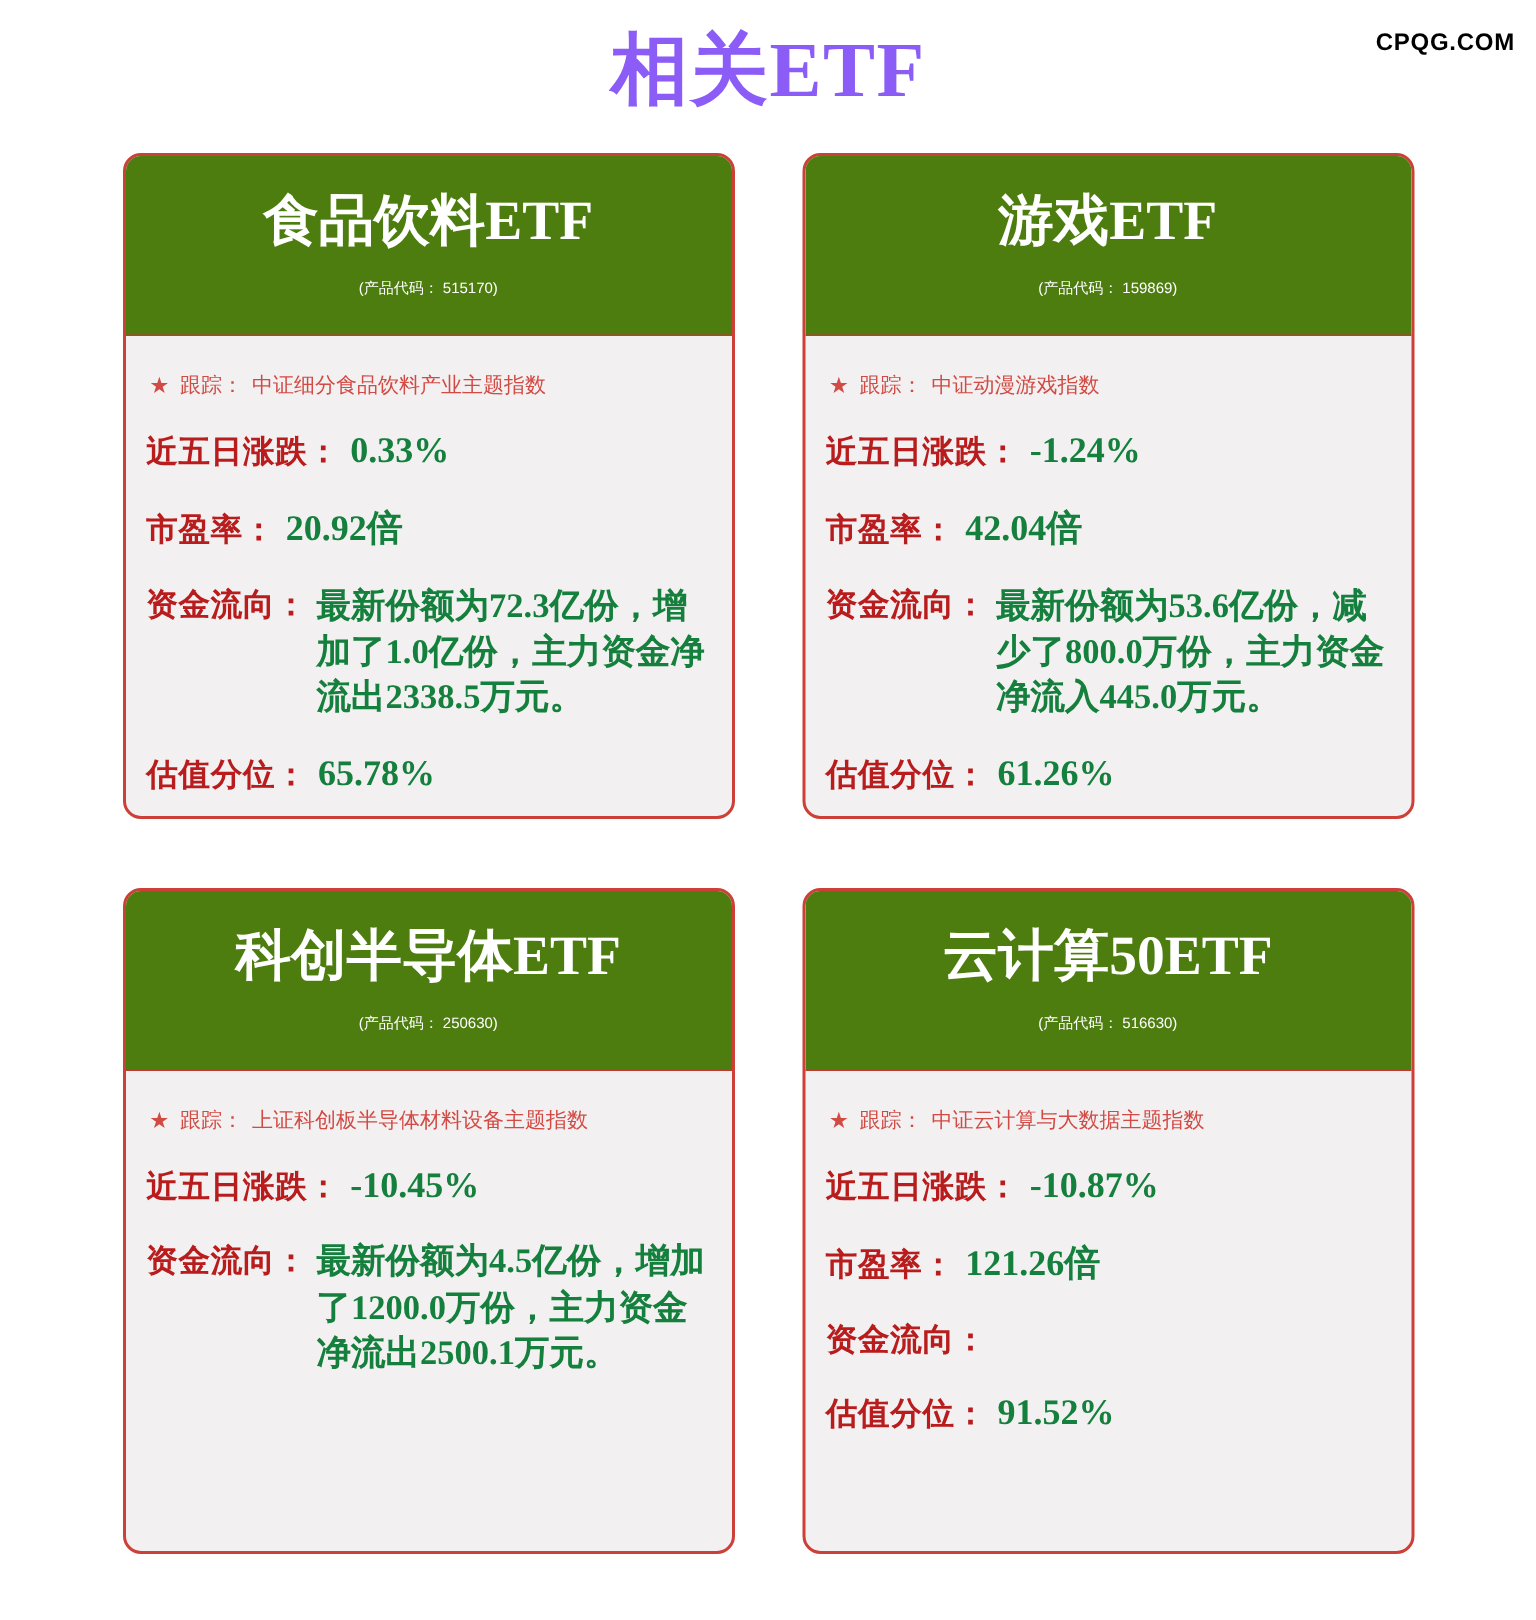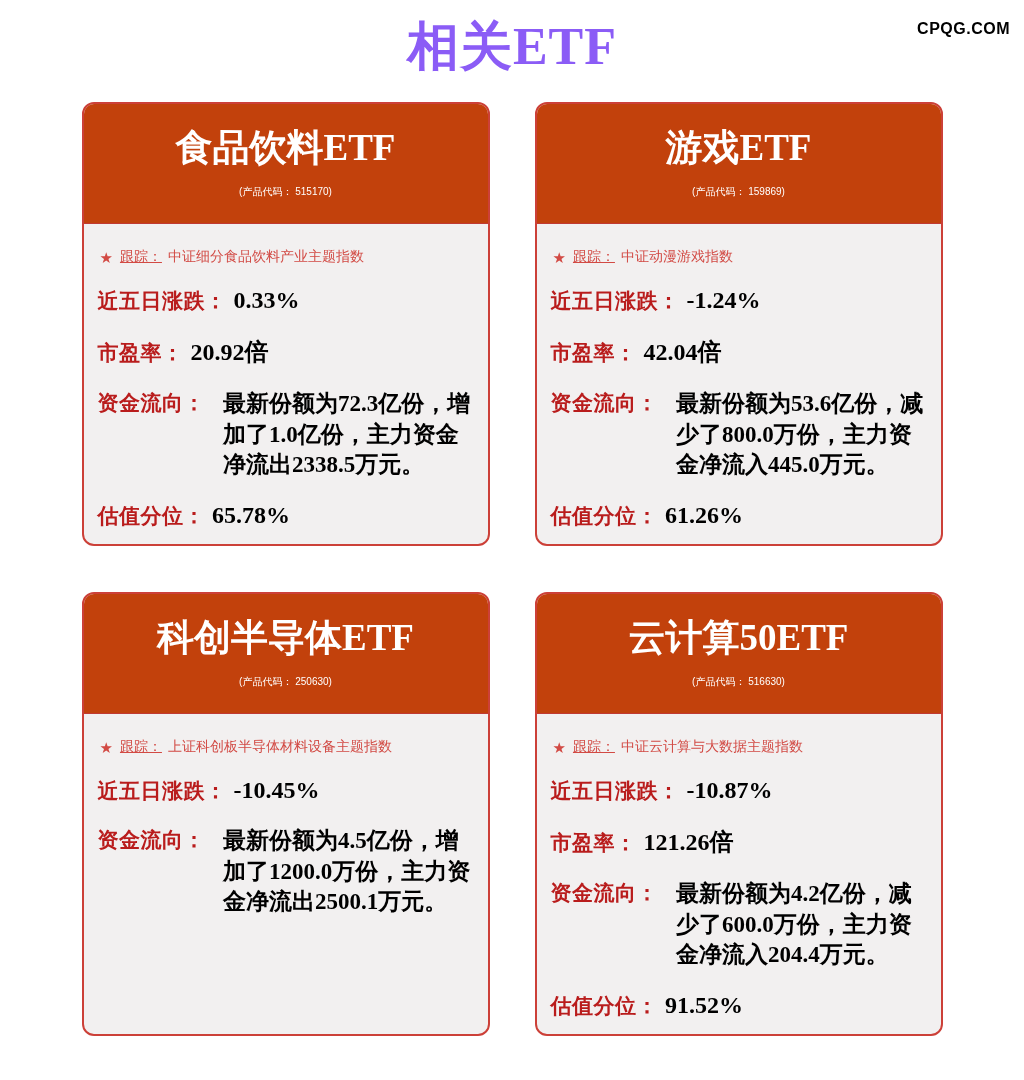--- a/index.html
+++ b/index.html
@@ -40,21 +40,21 @@
 
   .card {
     width: 408px; height: 444px;
     border: 2px solid #cc4038;
     border-radius: 12px;
     background: #f2f0f0;
     overflow: hidden;
   }
   .card-header {
     height: 120px;
-    background: #c2410c;
+    background: #4d7c0f;
     color: #ffffff;
     display: flex; flex-direction: column;
     align-items: center; justify-content: center;
     border-bottom: 1px solid #c03a33;
   }
   .card-title {
     font-family: "Liberation Serif", serif;
     font-weight: bold;
     font-size: 37px;
     line-height: 1;
@@ -68,41 +68,41 @@
   .card-body { padding: 22px 14px 0 14px; }
 
   .track-row {
     display: flex; align-items: center;
     color: #d24a44;
     font-size: 14px;
     margin: 2px 0 6px 2px;
     white-space: nowrap;
   }
   .star-icon { font-size: 15px; margin-right: 7px; line-height: 1; }
-  .track-label { margin-right: 6px; text-decoration: underline; }
+  .track-label { margin-right: 6px; }
 
   .stat-row { display: flex; align-items: baseline; margin-top: 21px; }
   .stat-label {
     font-size: 21px; font-weight: bold;
     color: #b91c1c; white-space: nowrap;
     letter-spacing: 0.5px;
   }
   .stat-value {
     font-family: "Liberation Serif", serif;
     font-weight: bold;
     font-size: 24px;
-    color: #000000;
+    color: #15803d;
     margin-left: 7px;
   }
   .stat-row.flow { align-items: flex-start; }
   .stat-row.flow .stat-value {
     font-size: 23px;
     line-height: 1.33;
     width: 296px;
-    margin-left: 18px;
+    margin-left: 6px;
   }
 </style>
 </head>
 <body>
 
 <div class="page">
   <div class="watermark">CPQG.COM</div>
   <h1 class="page-title">相关ETF</h1>
   <div class="cards">
   <div class="card">
@@ -201,21 +201,20 @@
     <div class="stat-row">
             <span class="stat-label">近五日涨跌：</span>
             <span class="stat-value">-10.87%</span>
           </div>
           <div class="stat-row">
             <span class="stat-label">市盈率：</span>
             <span class="stat-value">121.26倍</span>
           </div>
           <div class="stat-row flow">
             <span class="stat-label">资金流向：</span>
-            <span class="stat-value">最新份额为4.2亿份，减少了600.0万份，主力资金净流入204.4万元。</span>
           </div>
           <div class="stat-row">
             <span class="stat-label">估值分位：</span>
             <span class="stat-value">91.52%</span>
           </div>
         </div>
   </div>
 </div>
 </div>
 

